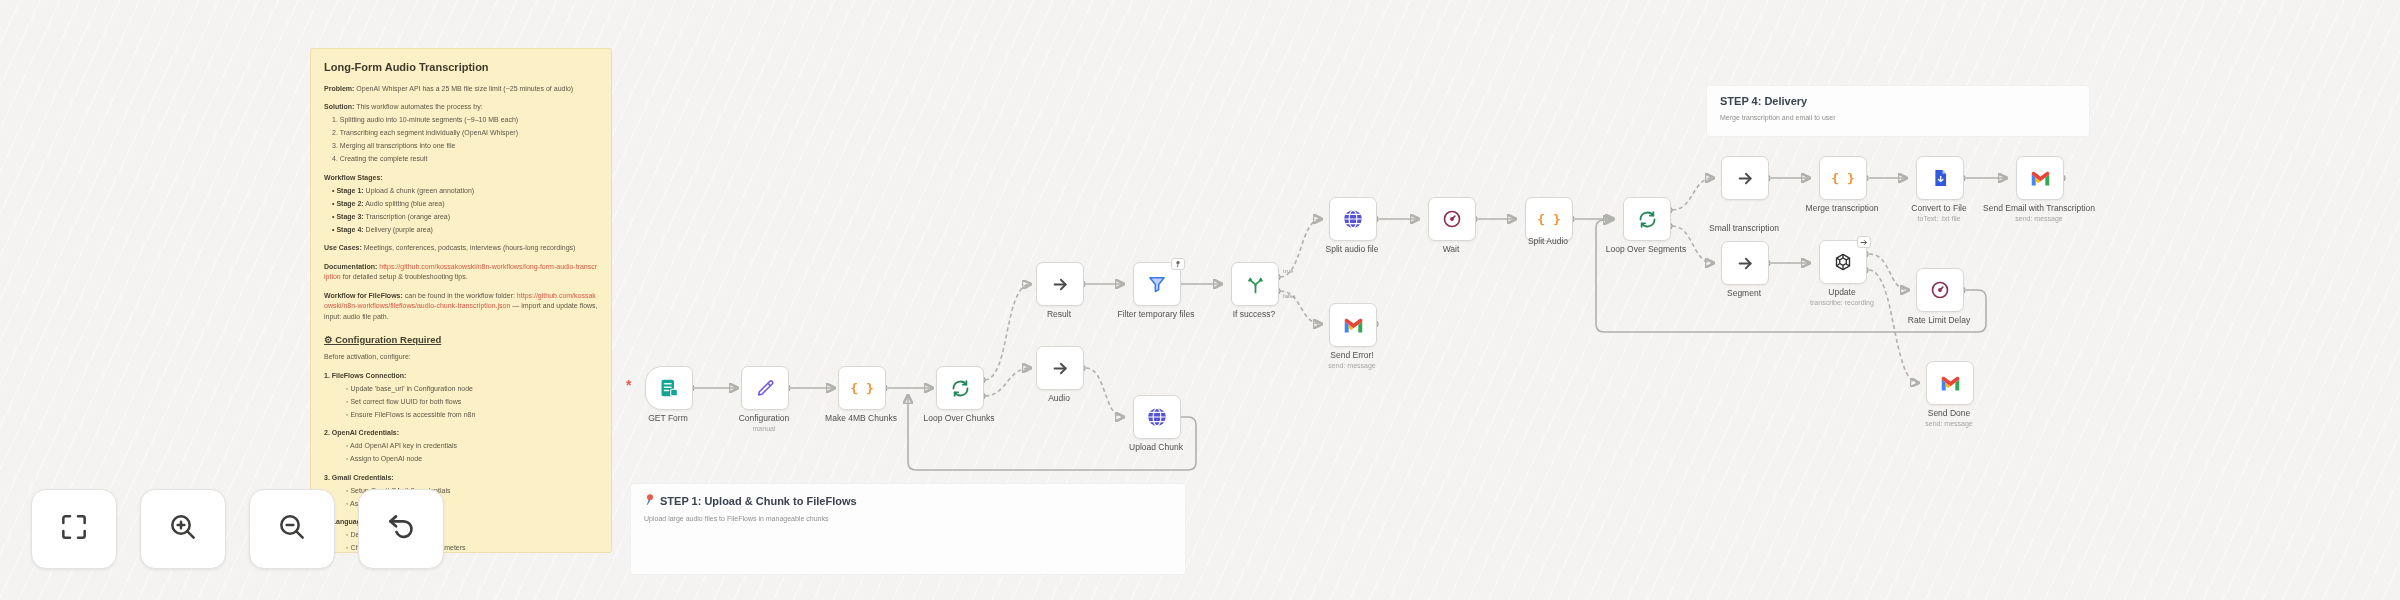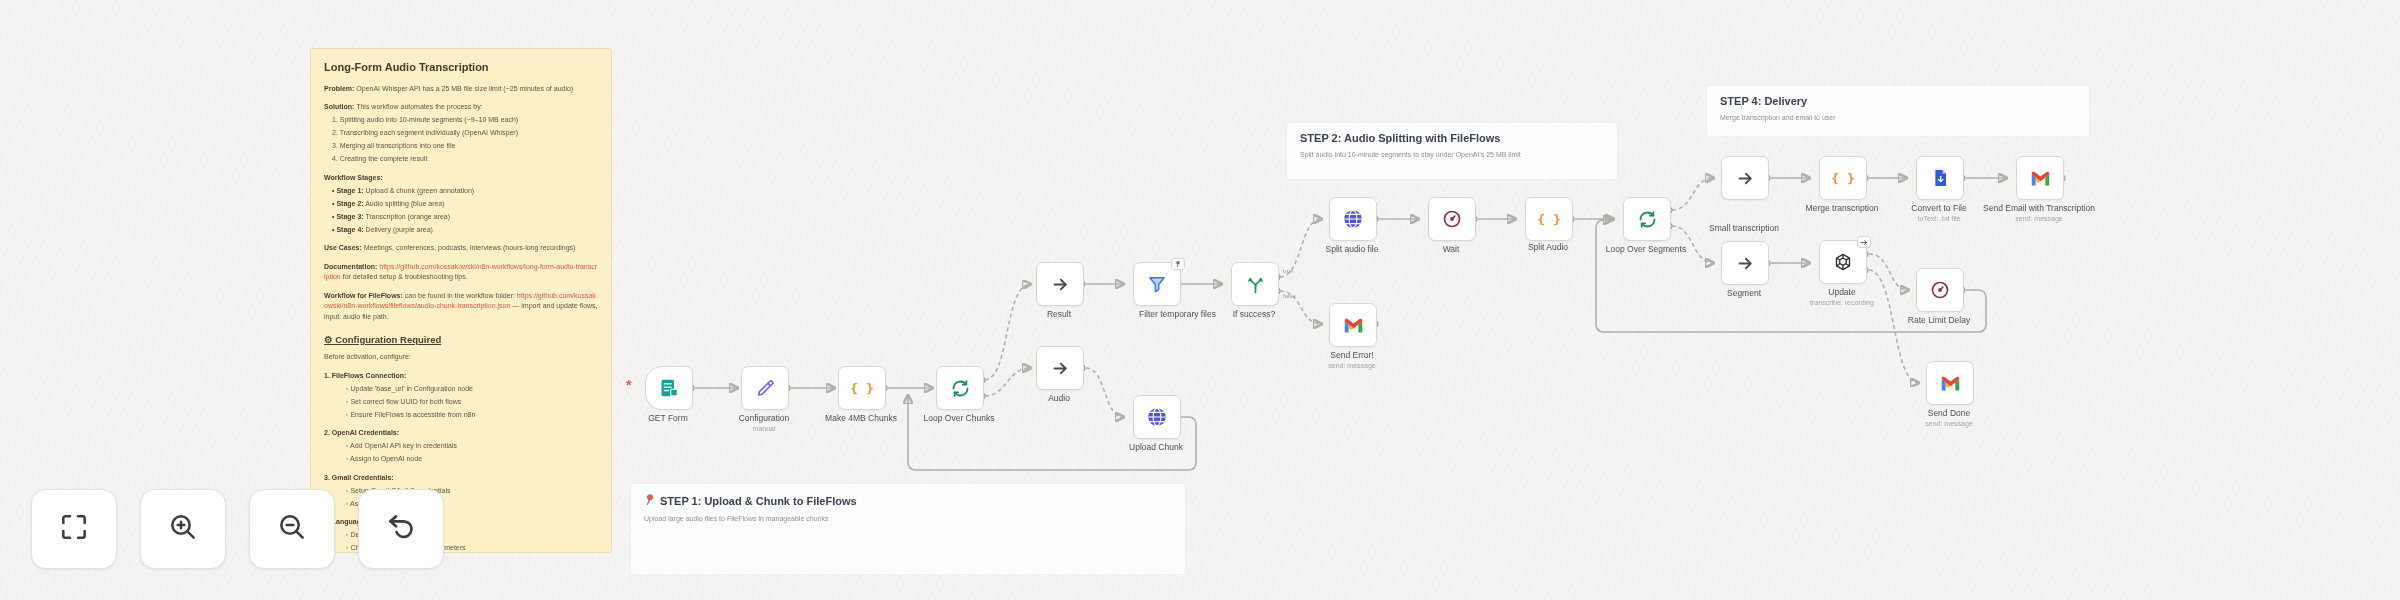--- a/index.html
+++ b/index.html
@@ -56,24 +56,20 @@
 
   <div class="step" style="left:630px;top:483px;width:556px;height:92px;">
     <h2>
         <span><svg width="11" height="13" viewBox="0 0 12 13">
             <circle cx="6.6" cy="4" r="3.3" fill="#e25d4e"></circle>
             <path d="M5.2 6.5L3 12.4l1-.2 2.7-4.7z" fill="#4a6bd8"></path>
           </svg></span>
         <span>STEP 1: Upload &amp; Chunk to FileFlows</span>
       </h2>
     <p>Upload large audio files to FileFlows in manageable chunks</p>
-  </div>
-  <div class="step" style="left:1286px;top:122px;width:332px;height:58px;">
-    <h2>STEP 2: Audio Splitting with FileFlows</h2>
-    <p>Split audio into 10-minute segments to stay under OpenAI's 25 MB limit</p>
   </div>
   <div class="step" style="left:1706px;top:85px;width:384px;height:52px;">
     <h2>STEP 4: Delivery</h2>
     <p>Merge transcription and email to user</p>
   </div>
 
   <svg class="wires" width="2400" height="600">
     <defs>
       <marker id="arr" markerWidth="6" markerHeight="6" refX="5" refY="3" orient="auto">
         <path d="M0 0L6 3L0 6Z" fill="#9e9e9b" stroke="none"></path>
@@ -203,21 +199,21 @@
             <path d="M3.5 4.5h17L14 12.6v6.2l-4 2.2v-8.4z" fill="#bcd2fb" stroke="#3a76f0" stroke-width="1.8" stroke-linejoin="round"></path>
           </svg>
         </span>
         <span class="badge">
           <svg width="8" height="8" viewBox="0 0 12 12">
             <circle cx="6" cy="4" r="2.5" fill="#6b6b69"></circle>
             <path d="M5.4 6L4 11l1-.2L6.8 7z" fill="#6b6b69"></path>
           </svg>
         </span>
       </div>
-      <div class="nlabel" style="left: 1096px; top: 309px; text-align: right;">
+      <div class="nlabel" style="left: 1096px; top: 309px;">
         <div>Filter temporary files</div>
       </div>
       <div class="node" style="left: 1231px; top: 262px;">
         <span class="icon">
           <svg width="21" height="21" viewBox="0 0 24 24" fill="none" stroke="#2a9157" stroke-width="2" stroke-linecap="round" stroke-linejoin="round">
             <path d="M12 21v-8"></path>
             <path d="M12 13c0-3.5-6-3-6-7"></path>
             <path d="M12 13c0-3.5 6-3 6-7"></path>
             <path d="M4.6 7.8L6 5.2 7.4 7.8"></path>
             <path d="M16.6 7.8L18 5.2 19.4 7.8"></path>
@@ -265,21 +261,21 @@
         </span>
       </div>
       <div class="nlabel" style="left: 1391px; top: 244px;">
         <div>Wait</div>
       </div>
       <div class="node" style="left: 1525px; top: 197px;">
         <span class="icon">
           <span class="braces">{ }</span>
         </span>
       </div>
-      <div class="nlabel" style="left: 1488px; top: 242px; text-align: center;">
+      <div class="nlabel" style="left: 1488px; top: 236px; text-align: center;">
         <div>Split Audio</div>
       </div>
       <div class="node" style="left: 1623px; top: 197px;">
         <span class="icon">
           <svg width="21" height="21" viewBox="0 0 24 24" fill="none" stroke="#25885a" stroke-width="2.1" stroke-linecap="round" stroke-linejoin="round">
             <path d="M20 12a8 8 0 0 1-14.5 4.6"></path>
             <path d="M4 12a8 8 0 0 1 14.5-4.6"></path>
             <path d="M18.7 3.6v4h-4"></path>
             <path d="M5.3 20.4v-4h4"></path>
           </svg>

